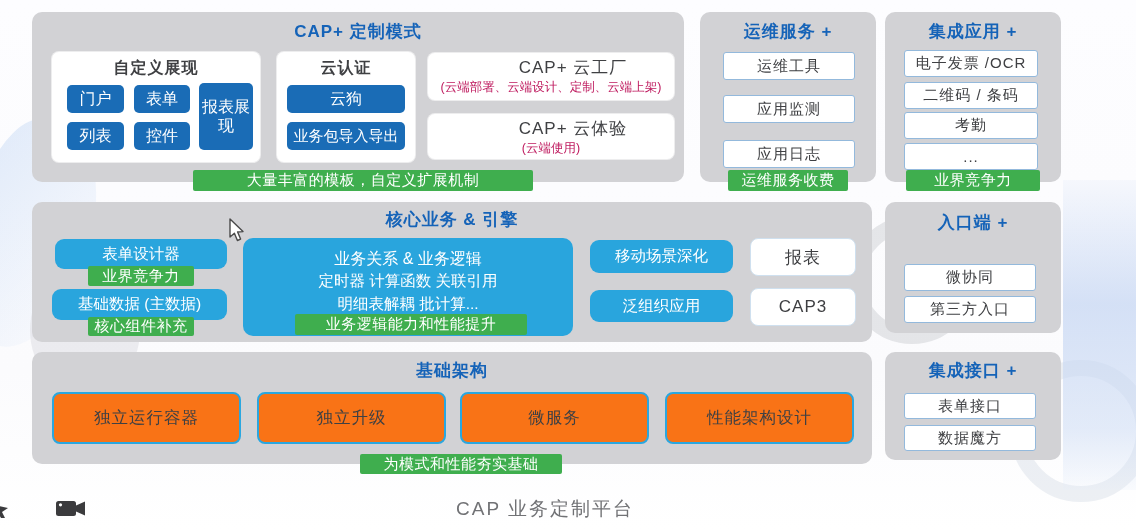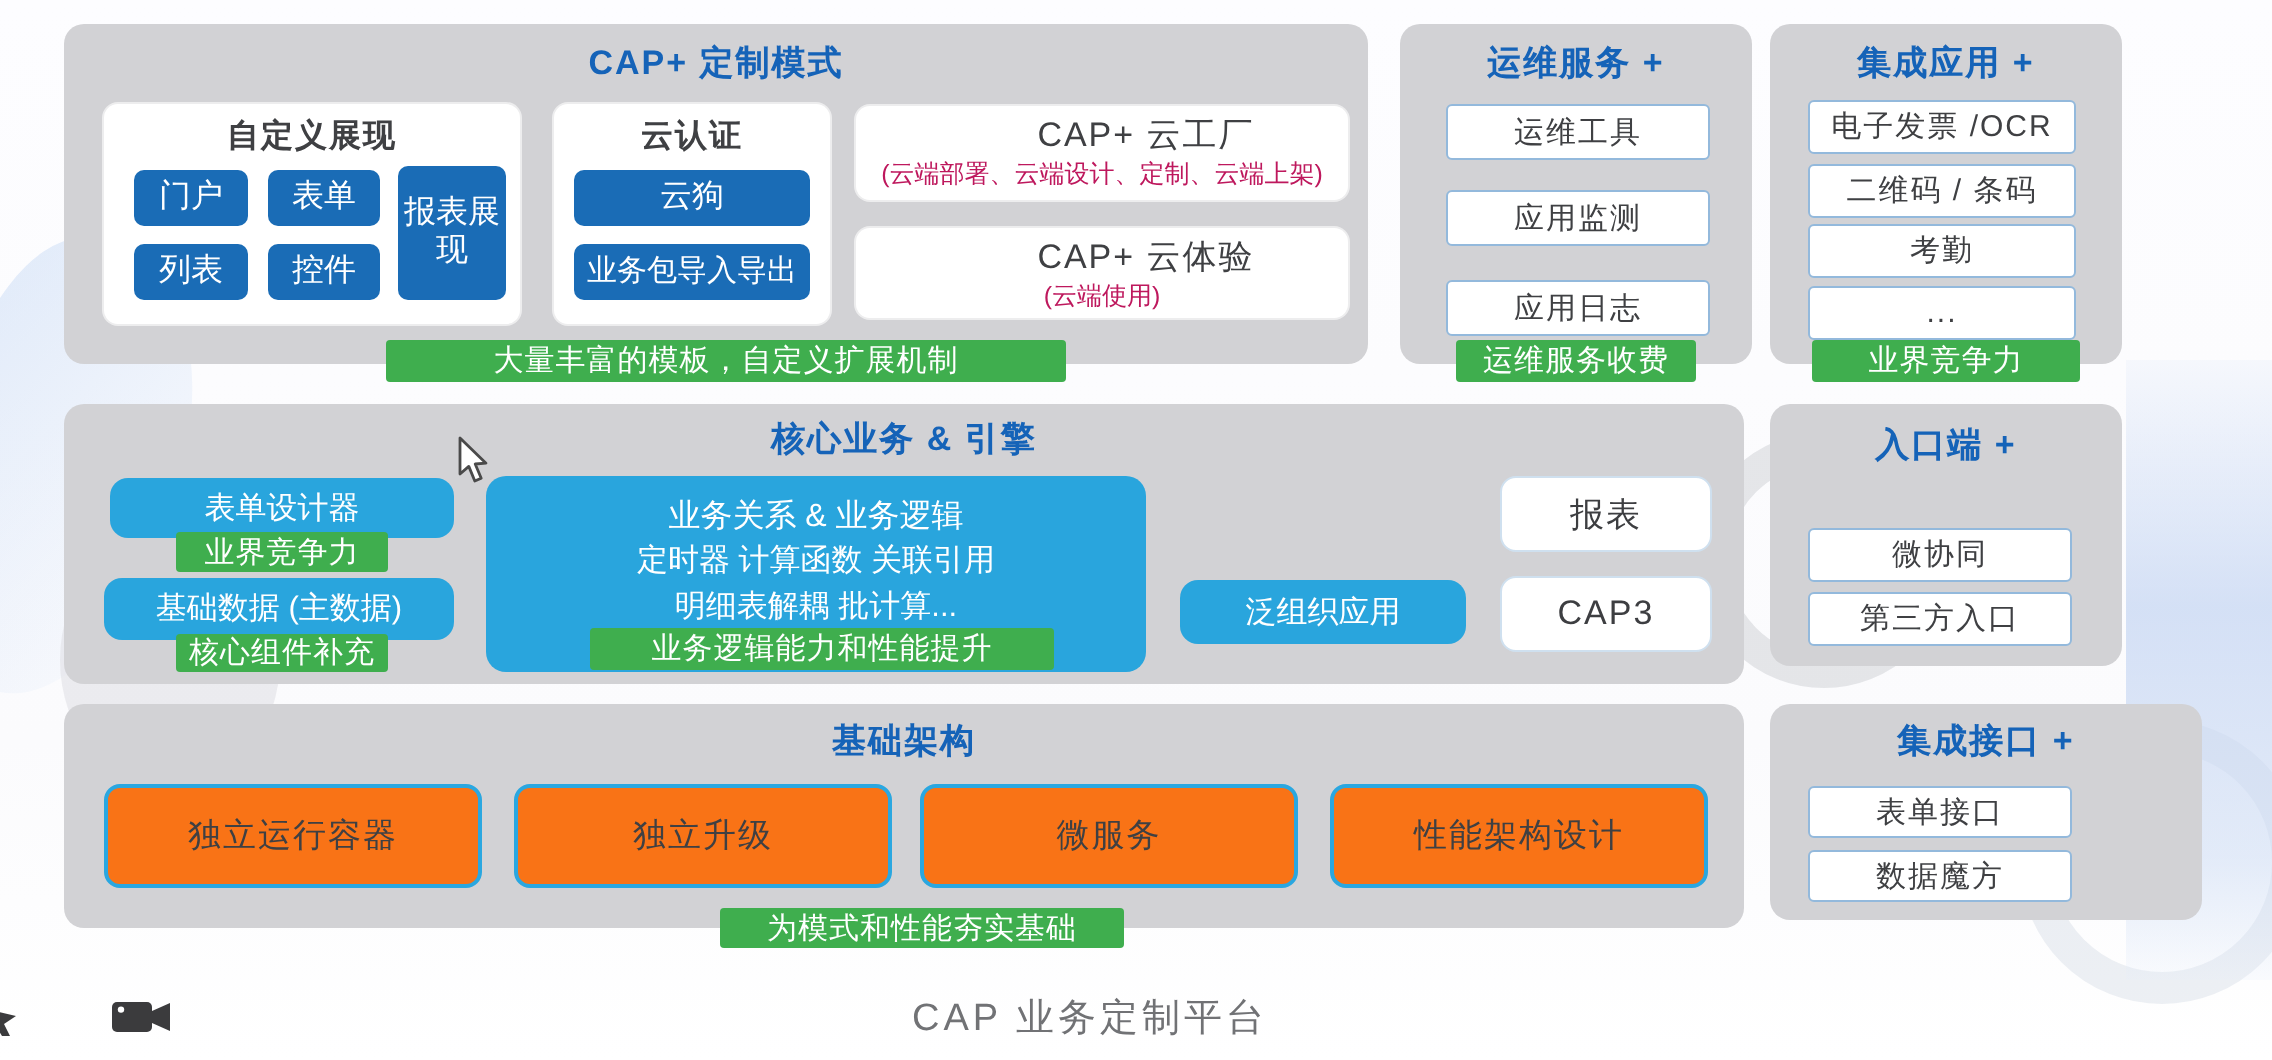--- a/index.html
+++ b/index.html
@@ -120,20 +120,21 @@
     <div class="cbtn" style="left:20px;top:87px;width:175px;height:31px;">基础数据 (主数据)</div>
     <div class="glabel" style="left:56px;top:115px;width:106px;height:19px;">核心组件补充</div>
 
     <div class="cbig" style="left:211px;top:36px;width:330px;height:89px;">
       <div class="l1">业务关系 &amp; 业务逻辑</div>
       <div class="l2">定时器 计算函数 关联引用</div>
       <div class="l3">明细表解耦 批计算...</div>
     </div>
     <div class="glabel" style="left:263px;top:112px;width:232px;height:21px;">业务逻辑能力和性能提升</div>
 
+    <div class="cbtn" style="left:558px;top:38px;width:143px;height:33px;">移动场景深化</div>
     <div class="cbtn" style="left:558px;top:88px;width:143px;height:32px;">泛组织应用</div>
 
     <div class="mbox" style="left:718px;top:36px;width:104px;height:36px;">报表</div>
     <div class="mbox" style="left:718px;top:86px;width:104px;height:36px;">CAP3</div>
   </div>
 
   <div class="panel" style="left:885px;top:202px;width:176px;height:131px;">
     <div class="ptitle" style="top:9px;">入口端 +</div>
     <div class="sbox" style="left:19px;top:62px;width:130px;height:25px;">微协同</div>
     <div class="sbox" style="left:19px;top:94px;width:130px;height:25px;">第三方入口</div>
@@ -141,21 +142,21 @@
 
   <div class="panel" style="left:32px;top:352px;width:840px;height:112px;">
     <div class="ptitle" style="top:7px;">基础架构</div>
     <div class="ibox" style="left:20px;top:40px;width:185px;height:48px;">独立运行容器</div>
     <div class="ibox" style="left:225px;top:40px;width:185px;height:48px;">独立升级</div>
     <div class="ibox" style="left:428px;top:40px;width:185px;height:48px;">微服务</div>
     <div class="ibox" style="left:633px;top:40px;width:185px;height:48px;">性能架构设计</div>
     <div class="glabel" style="left:328px;top:102px;width:202px;height:20px;">为模式和性能夯实基础</div>
   </div>
 
-  <div class="panel" style="left:885px;top:352px;width:176px;height:108px;padding-left:40px;">
+  <div class="panel" style="left:885px;top:352px;width:176px;height:108px;">
     <div class="ptitle" style="top:7px;">集成接口 +</div>
     <div class="sbox" style="left:19px;top:41px;width:130px;height:24px;">表单接口</div>
     <div class="sbox" style="left:19px;top:73px;width:130px;height:24px;">数据魔方</div>
   </div>
 
   <div class="caption">CAP 业务定制平台</div>
 
   <div class="bl-icons">
     <svg width="18" height="18" style="position:absolute;left:-5px;top:6px;" viewBox="0 0 18 18">
       <polygon points="0,3 13,6 7,10 10,16 6,16 3,11 0,14" fill="#3b3b3d"></polygon>

